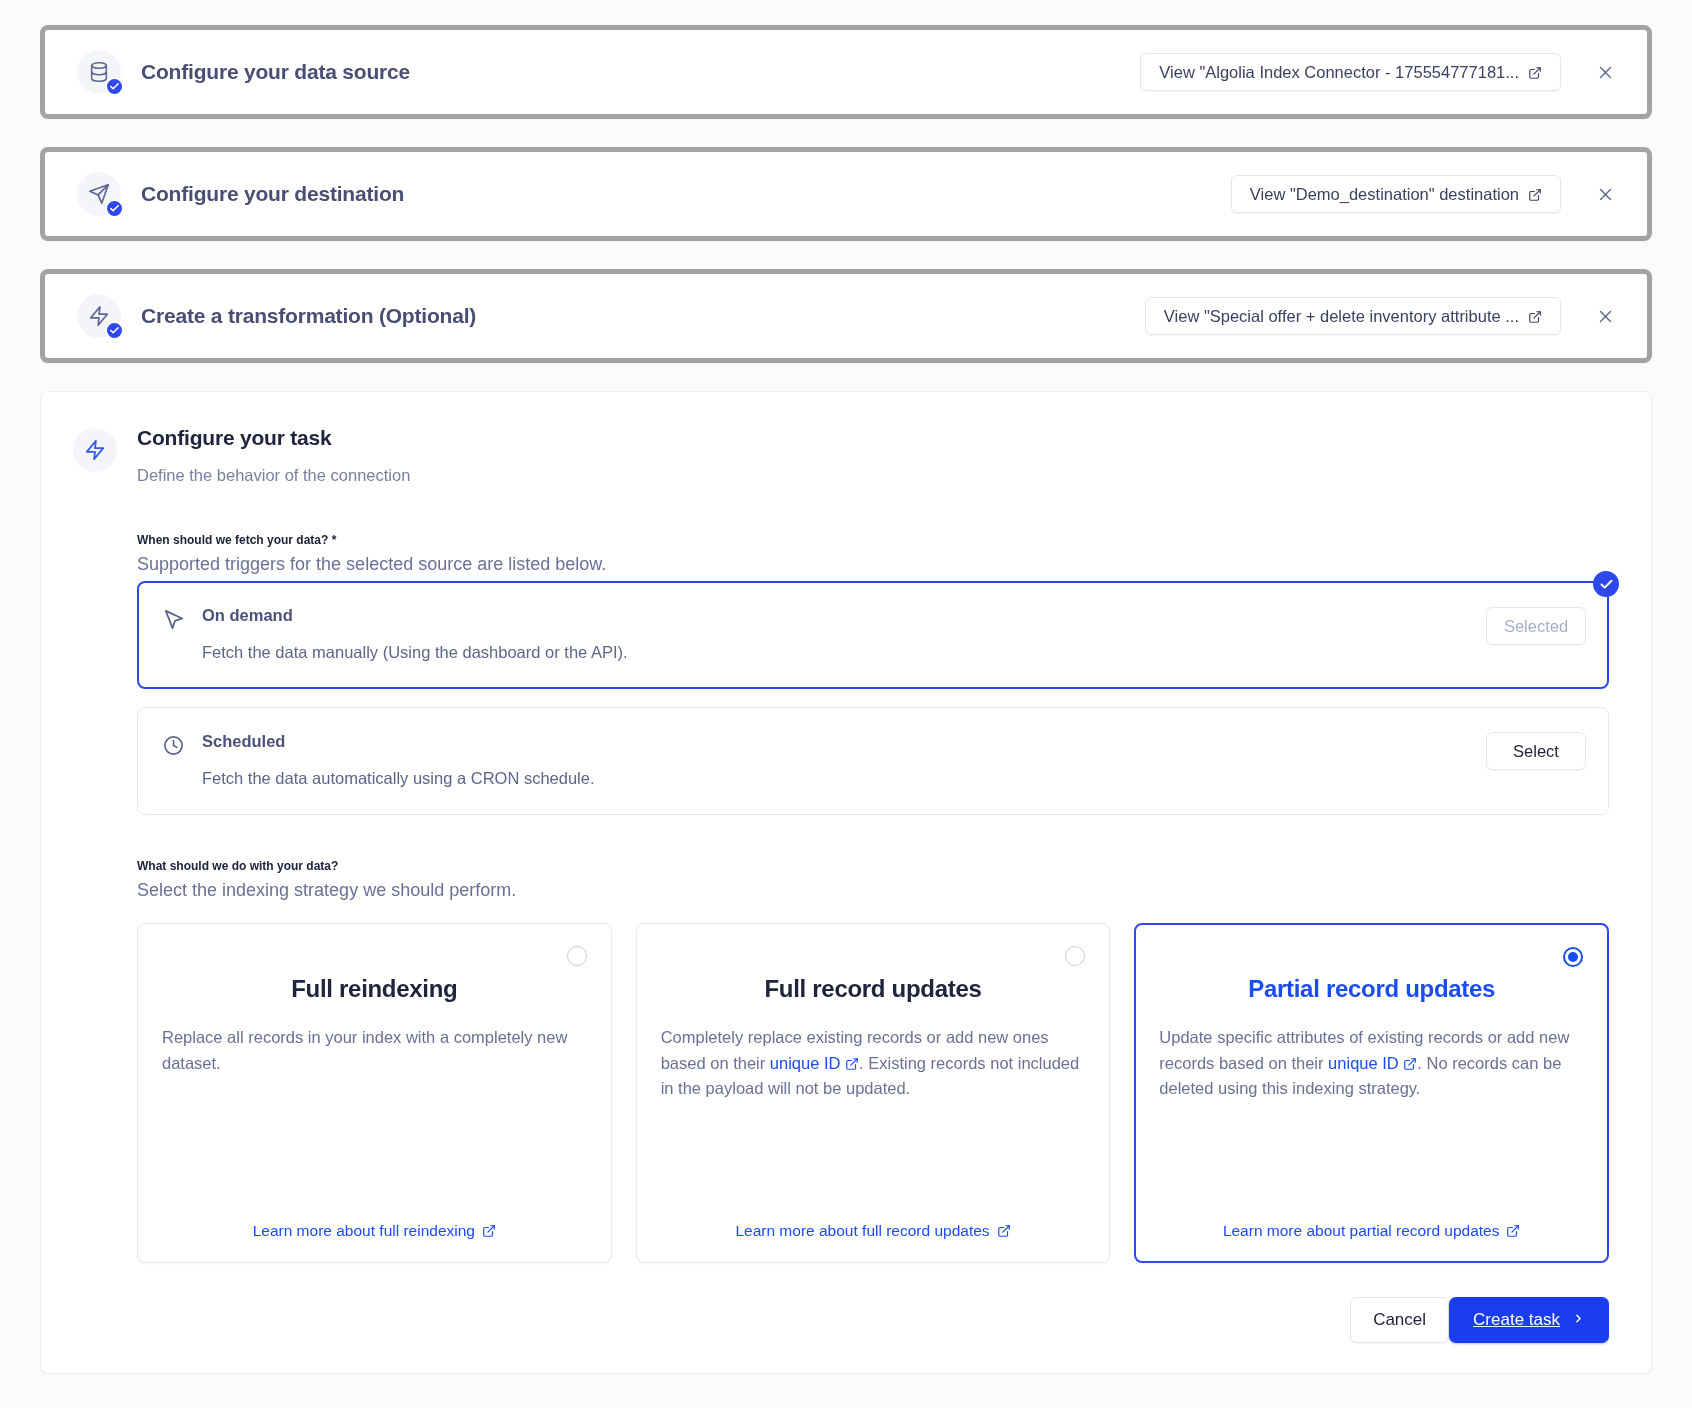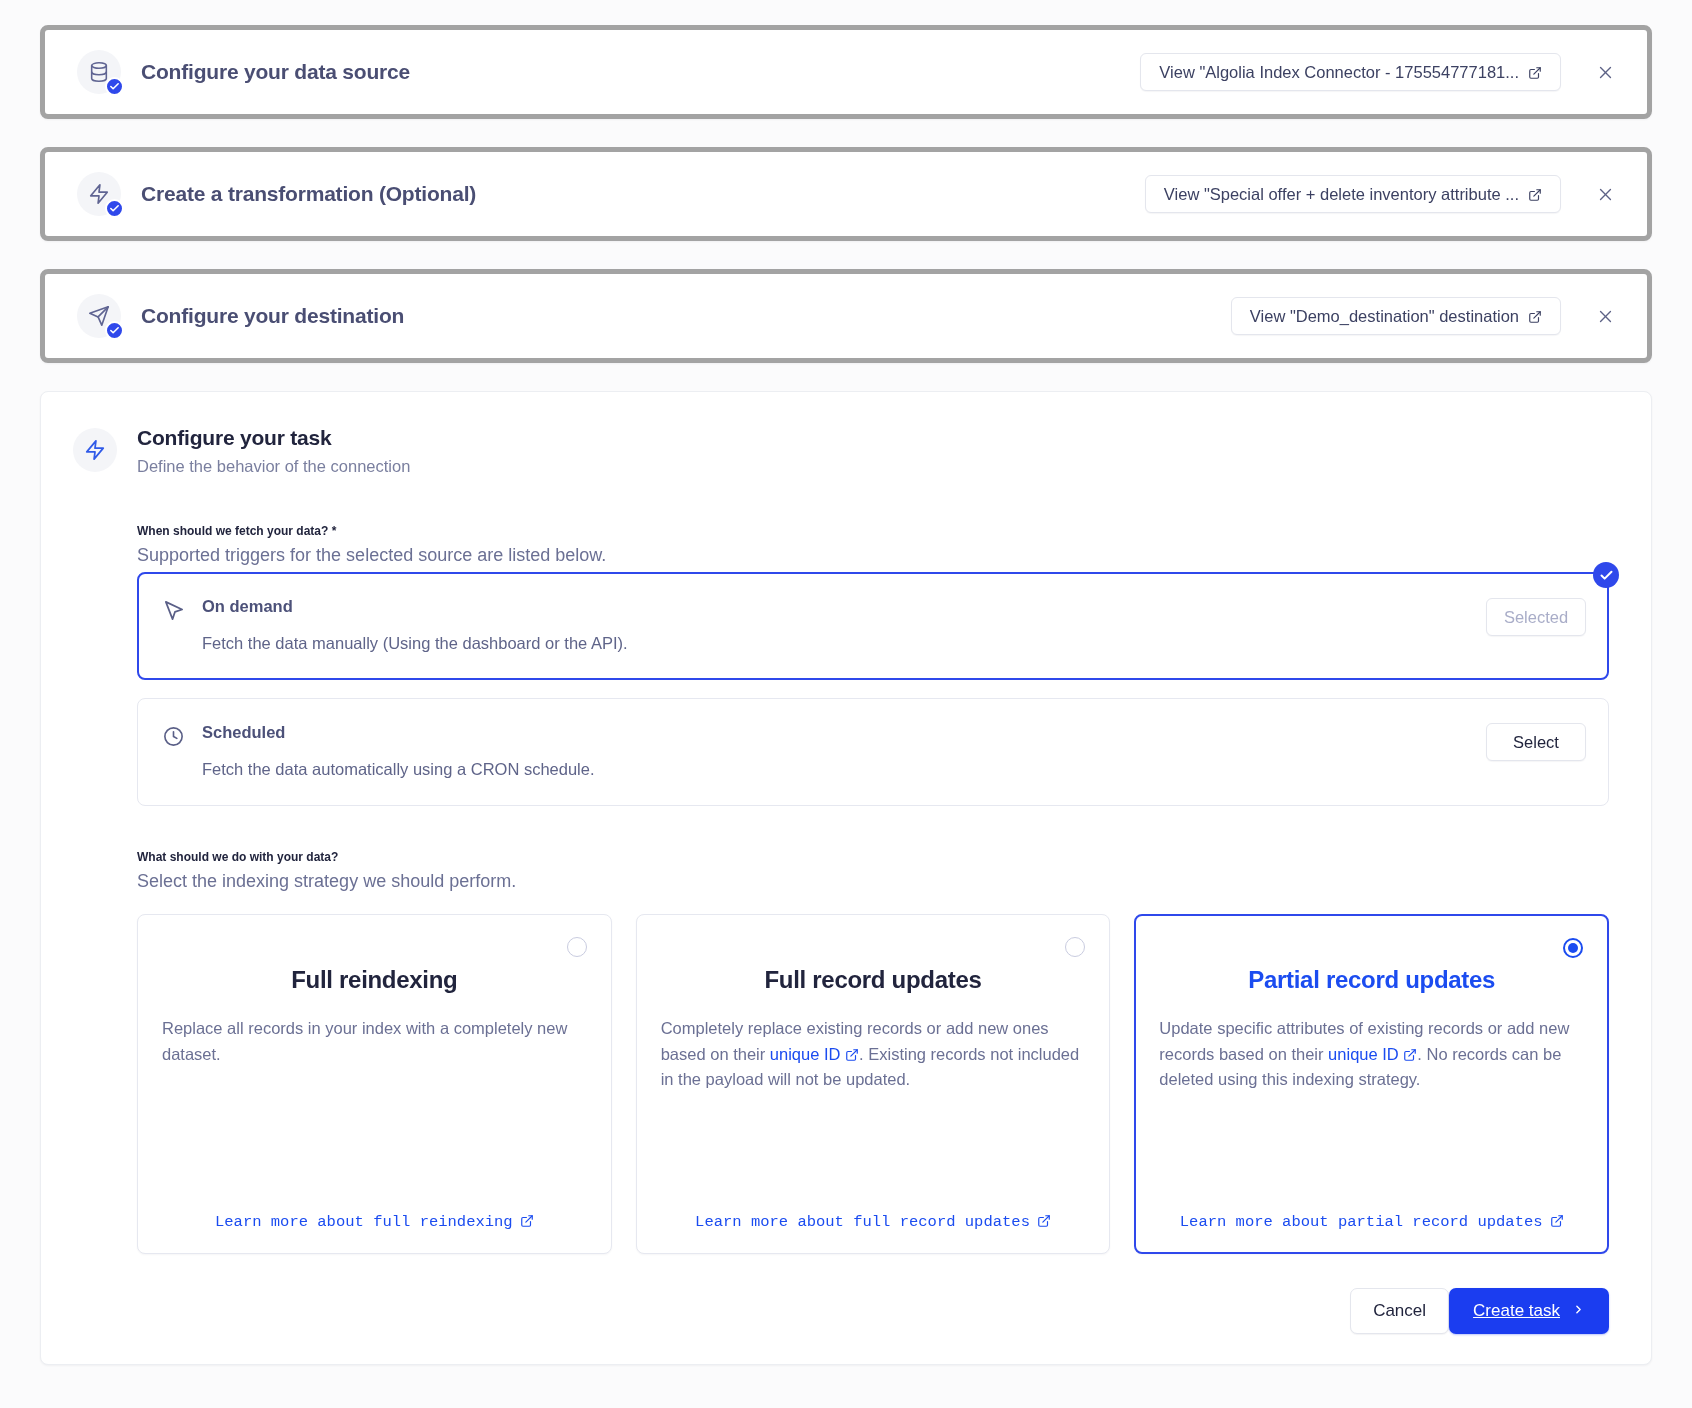--- a/index.html
+++ b/index.html
@@ -95,21 +95,21 @@
     padding: 34px 24px 0 32px;
     min-height: 960px;
     position: relative;
   }
   .main-head { display: flex; align-items: flex-start; }
   .main-head .step-icon-wrap { margin-top: 2px; }
   .main-title {
     font-size: 21px; font-weight: bold; color: #21243d; letter-spacing: -0.2px;
   }
   .main-sub {
-    font-size: 16.5px; color: #7a7f9f; margin-top: 7px;
+    font-size: 16.5px; color: #7a7f9f; margin-top: 16px;
   }
 
   .body-inner { padding-left: 64px; padding-right: 18px; }
 
   .q-label {
     font-size: 12px; font-weight: bold; color: #21243d; margin-top: 48px;
   }
   .q-sub { font-size: 18px; color: #6b7094; margin-top: 7px; }
 
   
@@ -220,21 +220,20 @@
     text-align: center;
     padding-bottom: 2px;
   }
   .strat-foot a {
     color: #1b4cf0;
     font-size: 15.5px;
     text-decoration: none;
     display: inline-flex;
     align-items: flex-end;
     gap: 7px;
-    font-family: Liberation Mono, monospace;
   }
   .footer-actions {
     display: flex;
     justify-content: flex-end;
     margin-top: 34px;
     padding-bottom: 30px;
   }
   .btn-cancel {
     height: 46px;
     min-width: 96px;
@@ -298,61 +297,61 @@
         <button class="close-btn">
           <svg width="17" height="17" viewBox="0 0 24 24" fill="none" stroke="currentColor" stroke-width="1.9" stroke-linecap="round">
             <line x1="5" y1="5" x2="19" y2="19"></line>
             <line x1="19" y1="5" x2="5" y2="19"></line>
           </svg>
         </button>
       </div>
       <div class="step-card">
         <div class="step-icon-wrap">
           <svg width="22" height="22" viewBox="0 0 24 24" fill="none" stroke="#5f6492" stroke-width="1.8" stroke-linecap="round" stroke-linejoin="round">
+            <line x1="22" y1="2" x2="11" y2="13"></line>
+            <polygon points="22 2 15 22 11 13 2 9 22 2"></polygon>
+          </svg>
+          <span class="check-badge">
+            <svg width="11" height="11" viewBox="0 0 24 24" fill="none" stroke="#ffffff" stroke-width="3.4" stroke-linecap="round" stroke-linejoin="round">
+              <polyline points="20 6 9 17 4 12"></polyline>
+            </svg>
+          </span>
+        </div>
+        <div class="step-title">Configure your destination</div>
+        <div class="step-spacer"></div>
+        <button class="view-btn">
+          <span>View "Demo_destination" destination</span>
+          <span style="color:#3c4162"><svg class="ext-ico" width="14" height="14" viewBox="0 0 24 24" fill="none" stroke="currentColor" stroke-width="2" stroke-linecap="round" stroke-linejoin="round">
+              <path d="M18 13v6a2 2 0 0 1-2 2H5a2 2 0 0 1-2-2V8a2 2 0 0 1 2-2h6"></path>
+              <polyline points="15 3 21 3 21 9"></polyline>
+              <line x1="10" y1="14" x2="21" y2="3"></line>
+            </svg></span>
+        </button>
+        <button class="close-btn">
+          <svg width="17" height="17" viewBox="0 0 24 24" fill="none" stroke="currentColor" stroke-width="1.9" stroke-linecap="round">
+            <line x1="5" y1="5" x2="19" y2="19"></line>
+            <line x1="19" y1="5" x2="5" y2="19"></line>
+          </svg>
+        </button>
+      </div>
+      <div class="step-card">
+        <div class="step-icon-wrap">
+          <svg width="22" height="22" viewBox="0 0 24 24" fill="none" stroke="#5f6492" stroke-width="1.8" stroke-linecap="round" stroke-linejoin="round">
             <polygon points="13 2 3 14 12 14 11 22 21 10 12 10 13 2"></polygon>
           </svg>
           <span class="check-badge">
             <svg width="11" height="11" viewBox="0 0 24 24" fill="none" stroke="#ffffff" stroke-width="3.4" stroke-linecap="round" stroke-linejoin="round">
               <polyline points="20 6 9 17 4 12"></polyline>
             </svg>
           </span>
         </div>
         <div class="step-title">Create a transformation (Optional)</div>
         <div class="step-spacer"></div>
         <button class="view-btn">
           <span>View "Special offer + delete inventory attribute ...</span>
-          <span style="color:#3c4162"><svg class="ext-ico" width="14" height="14" viewBox="0 0 24 24" fill="none" stroke="currentColor" stroke-width="2" stroke-linecap="round" stroke-linejoin="round">
-              <path d="M18 13v6a2 2 0 0 1-2 2H5a2 2 0 0 1-2-2V8a2 2 0 0 1 2-2h6"></path>
-              <polyline points="15 3 21 3 21 9"></polyline>
-              <line x1="10" y1="14" x2="21" y2="3"></line>
-            </svg></span>
-        </button>
-        <button class="close-btn">
-          <svg width="17" height="17" viewBox="0 0 24 24" fill="none" stroke="currentColor" stroke-width="1.9" stroke-linecap="round">
-            <line x1="5" y1="5" x2="19" y2="19"></line>
-            <line x1="19" y1="5" x2="5" y2="19"></line>
-          </svg>
-        </button>
-      </div>
-      <div class="step-card">
-        <div class="step-icon-wrap">
-          <svg width="22" height="22" viewBox="0 0 24 24" fill="none" stroke="#5f6492" stroke-width="1.8" stroke-linecap="round" stroke-linejoin="round">
-            <line x1="22" y1="2" x2="11" y2="13"></line>
-            <polygon points="22 2 15 22 11 13 2 9 22 2"></polygon>
-          </svg>
-          <span class="check-badge">
-            <svg width="11" height="11" viewBox="0 0 24 24" fill="none" stroke="#ffffff" stroke-width="3.4" stroke-linecap="round" stroke-linejoin="round">
-              <polyline points="20 6 9 17 4 12"></polyline>
-            </svg>
-          </span>
-        </div>
-        <div class="step-title">Configure your destination</div>
-        <div class="step-spacer"></div>
-        <button class="view-btn">
-          <span>View "Demo_destination" destination</span>
           <span style="color:#3c4162"><svg class="ext-ico" width="14" height="14" viewBox="0 0 24 24" fill="none" stroke="currentColor" stroke-width="2" stroke-linecap="round" stroke-linejoin="round">
               <path d="M18 13v6a2 2 0 0 1-2 2H5a2 2 0 0 1-2-2V8a2 2 0 0 1 2-2h6"></path>
               <polyline points="15 3 21 3 21 9"></polyline>
               <line x1="10" y1="14" x2="21" y2="3"></line>
             </svg></span>
         </button>
         <button class="close-btn">
           <svg width="17" height="17" viewBox="0 0 24 24" fill="none" stroke="currentColor" stroke-width="1.9" stroke-linecap="round">
             <line x1="5" y1="5" x2="19" y2="19"></line>
             <line x1="19" y1="5" x2="5" y2="19"></line>

